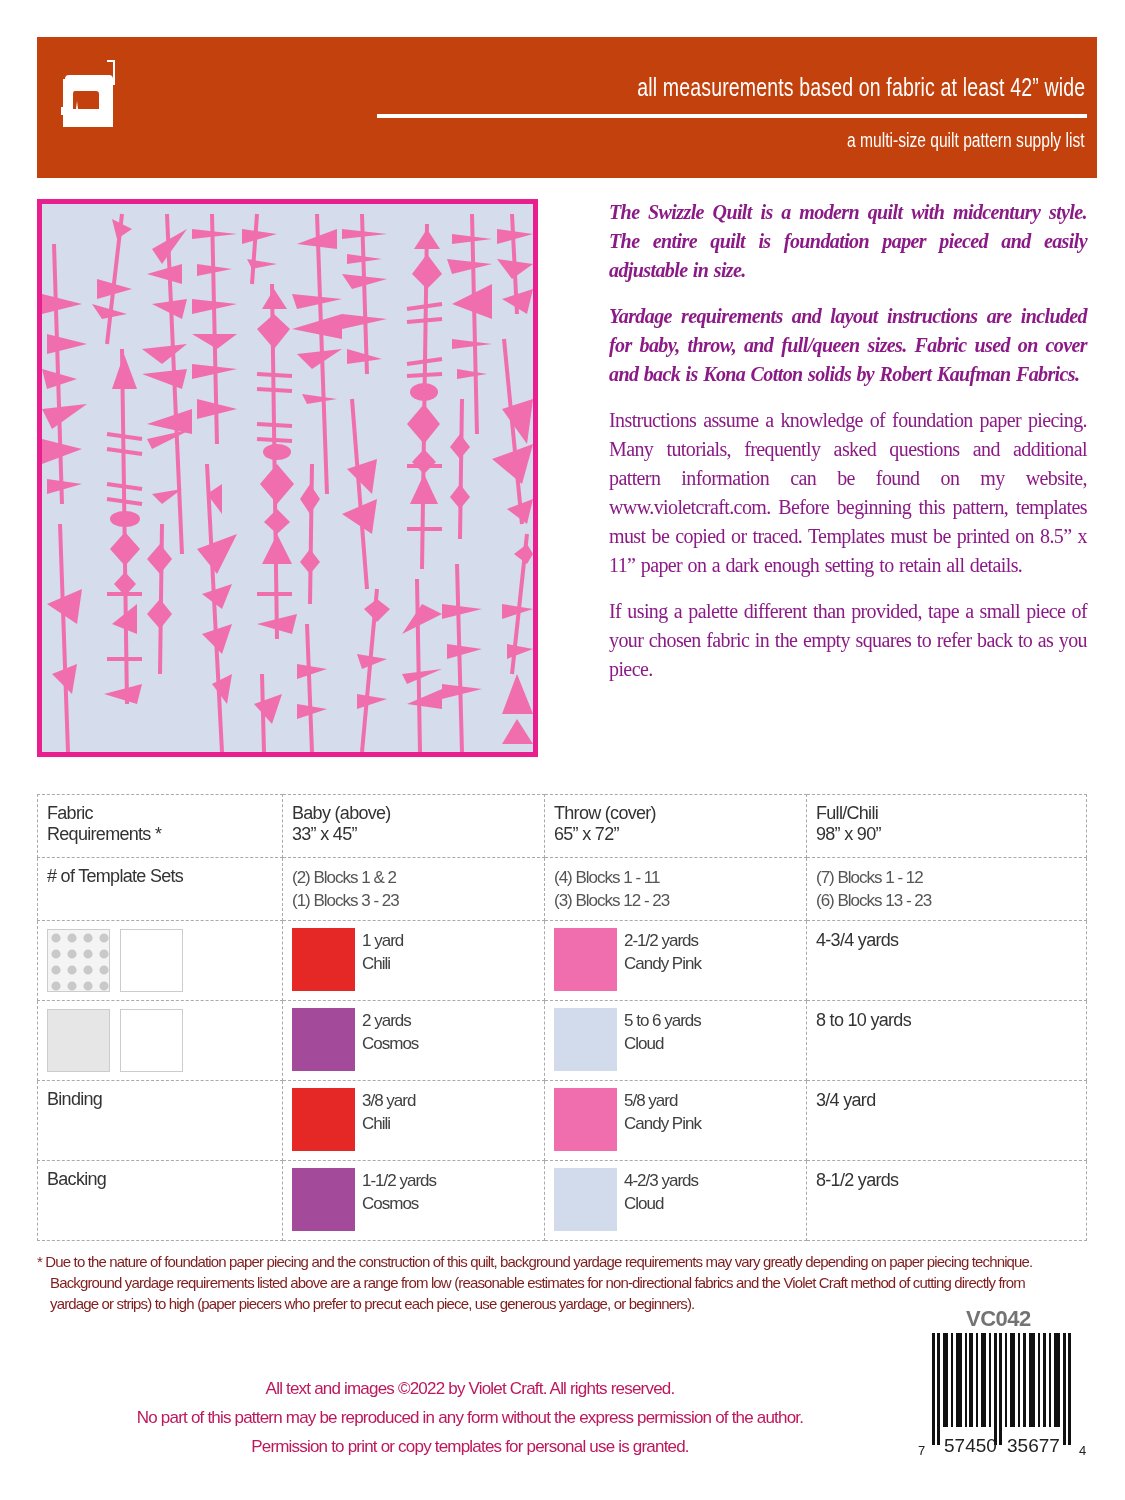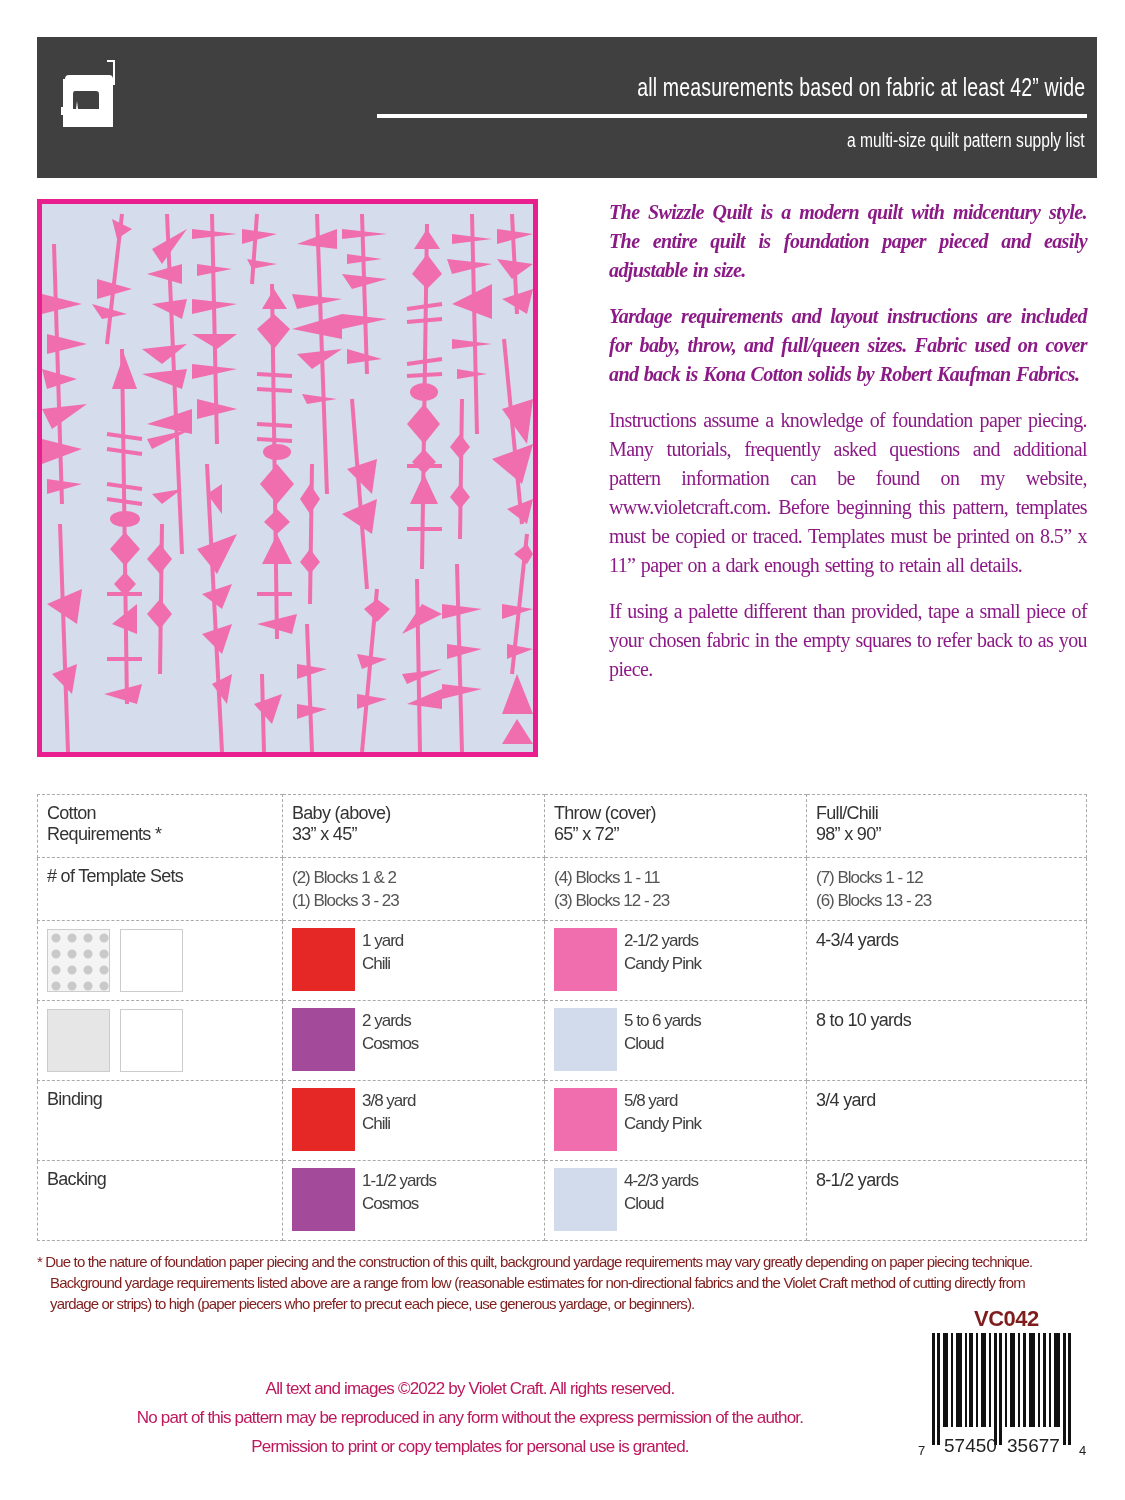--- a/index.html
+++ b/index.html
@@ -1,19 +1,19 @@
 <!DOCTYPE html>
 <html><head>
 <meta charset="utf-8">
 <style>
   * { box-sizing: border-box; margin: 0; padding: 0; }
   html, body { width: 1125px; height: 1500px; background: #ffffff; overflow: hidden; }
   body { position: relative; font-family: "Liberation Sans", sans-serif; color: #333; }
 
-  .banner { position: absolute; left: 37px; top: 37px; width: 1060px; height: 141px; background: #404040; }
+  .banner { position: absolute; left: 37px; top: 37px; width: 1060px; height: 141px; background: #c2410c; }
   .banner .machine { position: absolute; left: 22px; top: 20px; width: 60px; height: 72px; }
   .banner .title { position: absolute; right: 12px; top: 36px; color: #fff; font-family: "Liberation Sans", sans-serif; font-size: 25px; transform: scaleX(0.78); transform-origin: right center; white-space: nowrap; letter-spacing: 0.2px; }
   .banner .rule { position: absolute; left: 340px; right: 10px; top: 77px; height: 4px; background: #fff; }
   .banner .subtitle { position: absolute; right: 12px; top: 92px; color: #fff; font-size: 20px; transform: scaleX(0.78); transform-origin: right center; white-space: nowrap; }
 
   .quilt { position: absolute; left: 37px; top: 199px; width: 501px; height: 558px; border: 5px solid #ea1f8f; background: #d5dcec; overflow: hidden; }
   .quilt svg { width: 100%; height: 100%; display: block; }
 
   .intro { position: absolute; left: 609px; top: 198px; width: 478px; }
   .intro p { font-size: 20px; line-height: 29px; text-align: justify; margin-bottom: 17px; transform-origin: left top; }
@@ -36,21 +36,21 @@
   .bg-swatches { display: flex; gap: 10px; }
   .bg-sw { width: 63px; height: 63px; border: 1px solid #ccc; }
   .dotted { background: radial-gradient(circle at center, #c9c9c9 4px, transparent 5px) 0 0 / 16px 16px, #f4f4f4; }
   .grey { background: #e6e6e6; }
   .white { background: #fff; }
 
   .footnote { position: absolute; left: 37px; top: 1251px; width: 1060px; font-size: 15px; line-height: 21px; color: #7f1d1d; letter-spacing: -0.85px; }
   .footnote div { white-space: nowrap; }
   .footnote .indent { padding-left: 13px; }
 
-  .sku { position: absolute; left: 966px; top: 1306px; font-size: 22px; font-weight: bold; color: #7f1d1d; letter-spacing: -0.5px; margin-left: 8px; }
+  .sku { position: absolute; left: 966px; top: 1306px; font-size: 22px; font-weight: bold; color: #737373; letter-spacing: -0.5px; }
   .barcode { position: absolute; left: 918px; top: 1333px; width: 172px; height: 130px; }
   .barcode-digit { position: absolute; font-size: 17px; color: #222; }
 
   .copyright { position: absolute; left: 110px; top: 1374px; width: 720px; text-align: center; color: #be185d; font-size: 17px; line-height: 29px; letter-spacing: -0.8px; }
 </style>
 </head>
 <body>
 
 <div class="banner">
   <svg class="machine" viewBox="0 0 60 72">
@@ -222,21 +222,21 @@
   <p class="italic narrow">The Swizzle Quilt is a modern quilt with midcentury style. The entire quilt is foundation paper pieced and easily adjustable in size.</p>
   <p class="italic narrow">Yardage requirements and layout instructions are included for baby, throw, and full/queen sizes. Fabric used on cover and back is Kona Cotton solids by Robert Kaufman Fabrics.</p>
   <p class="plain narrow">Instructions assume a knowledge of foundation paper piecing. Many tutorials, frequently asked questions and additional pattern information can be found on my website, www.violetcraft.com. Before beginning this pattern, templates must be copied or traced. Templates must be printed on 8.5” x 11” paper on a dark enough setting to retain all details.</p>
   <p class="plain narrow">If using a palette different than provided, tape a small piece of your chosen fabric in the empty squares to refer back to as you piece.</p>
 </div>
 
 <table class="req-table">
   <tbody>
       <tr class="h1">
     <td class="col0">
-      <div>Cotton</div>
+      <div>Fabric</div>
       <div>Requirements *</div>
     </td>
     <td class="col1">
       <div>Baby (above)</div>
       <div>33” x 45”</div>
     </td>
     <td class="col2">
       <div>Throw (cover)</div>
       <div>65” x 72”</div>
     </td>

